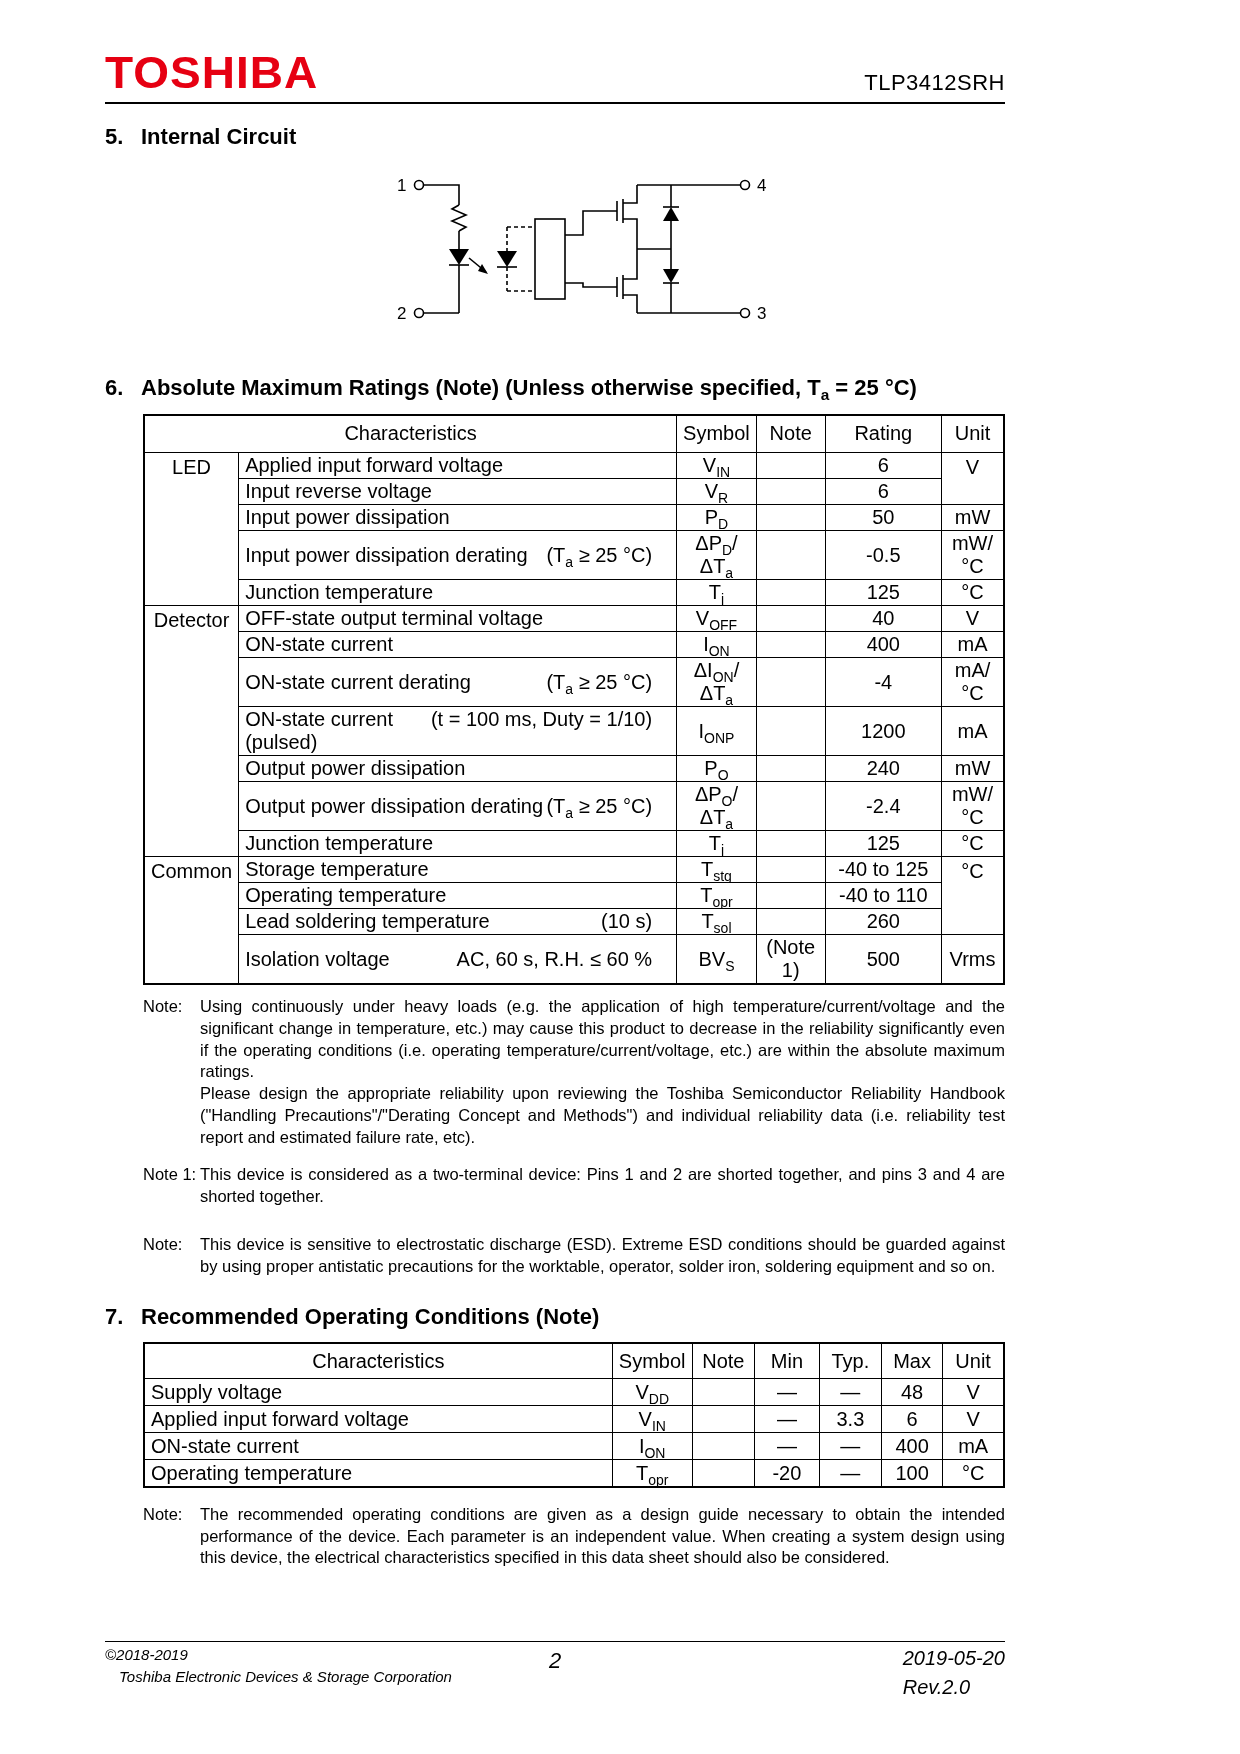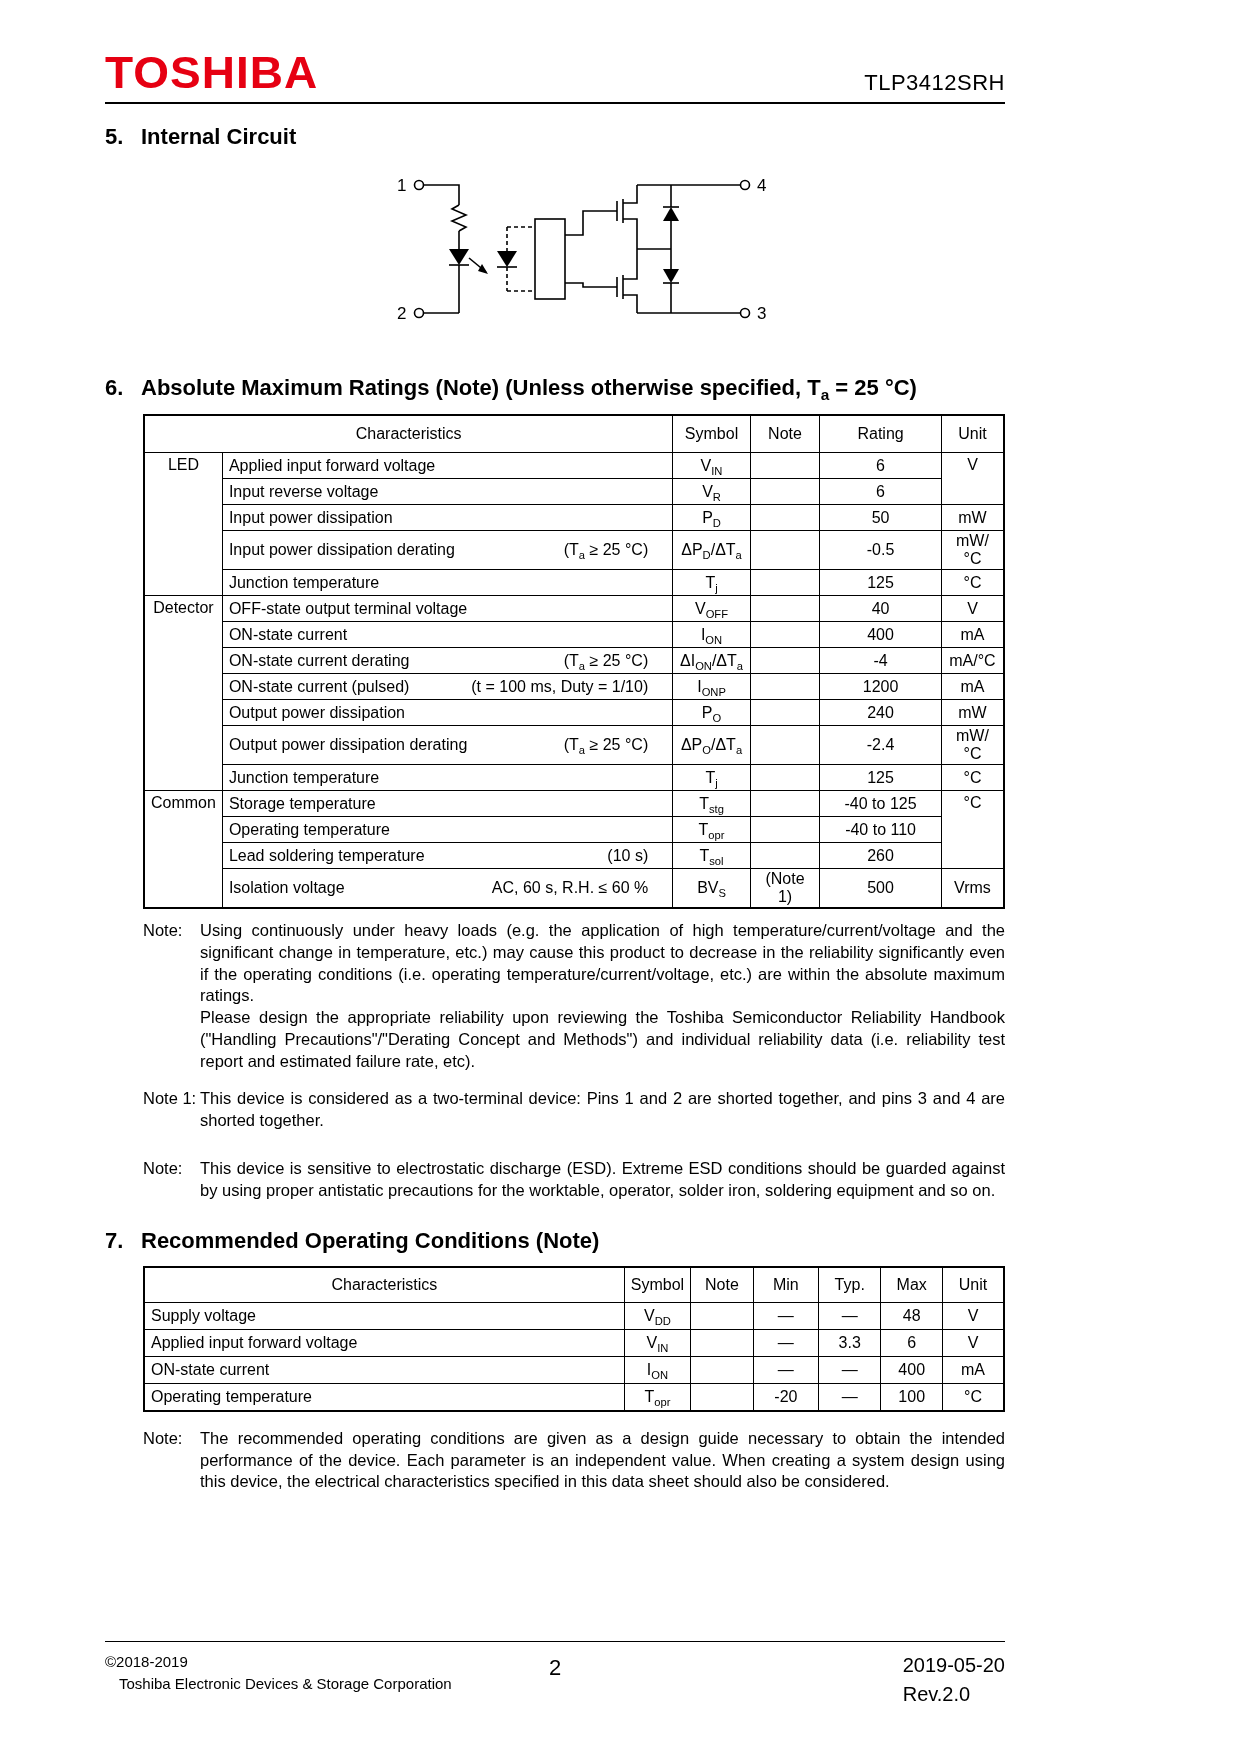--- a/index.html
+++ b/index.html
@@ -23,21 +23,21 @@
   h2 .num { width: 36px; flex: 0 0 36px; }
   h2.sec6 { margin-top: 24px; }
   h2.sec7 { margin-top: 26px; }
 
   
   .circuit { margin: 14px 0 2px 280px; }
   .circuit svg { display: block; }
 
   
   table { border-collapse: collapse; border: 2px solid #000; table-layout: fixed;
-          font-size: 16px; margin: 13px 0 0 38px; }
+          font-size: 20px; margin: 13px 0 0 38px; }
   th, td { border: 1px solid #000; padding: 1px 6px; overflow: hidden; }
   th { height: 38px; font-weight: normal; text-align: center; vertical-align: middle; }
   td { height: 26px; vertical-align: middle; }
   .t2 th { height: 36px; }
   .t2 td { height: 27px; }
   td.grp { text-align: center; vertical-align: top; padding-top: 3px; }
   td.c   { text-align: center; }
   td.top { vertical-align: top; padding-top: 3px; }
   td.chr { text-align: left; }
   .chr-in { display: flex; justify-content: space-between; width: 100%; }
@@ -48,21 +48,21 @@
   .note { display: flex; margin: 16px 0 0 38px; font-size: 16.5px; line-height: 1.32; }
   .note.first { margin-top: 11px; }
   .note.gap { margin-top: 26px; }
   .note .lbl { width: 57px; flex: 0 0 57px; }
   .note .txt { flex: 1; text-align: justify; }
   .note .txt p { margin: 0; }
 
   
   .footer { position: absolute; left: 105px; width: 900px; top: 1641px; }
   .frule { border-top: 1px solid #000; }
-  .f-in { position: relative; display: flex; justify-content: space-between; margin-top: 9px; }
+  .f-in { position: relative; display: flex; justify-content: space-between; margin-top: 2px; font-style: italic; }
   .f-left { font-size: 15px; line-height: 1.45; }
   .f-left .company { padding-left: 14px; }
   .f-center { position: absolute; left: 50%; transform: translateX(-50%); top: 4px; font-size: 22px; }
   .f-right { text-align: left; font-size: 20px; line-height: 1.45; }
 </style>
 </head>
 <body>
 
 <div class="page">
 

